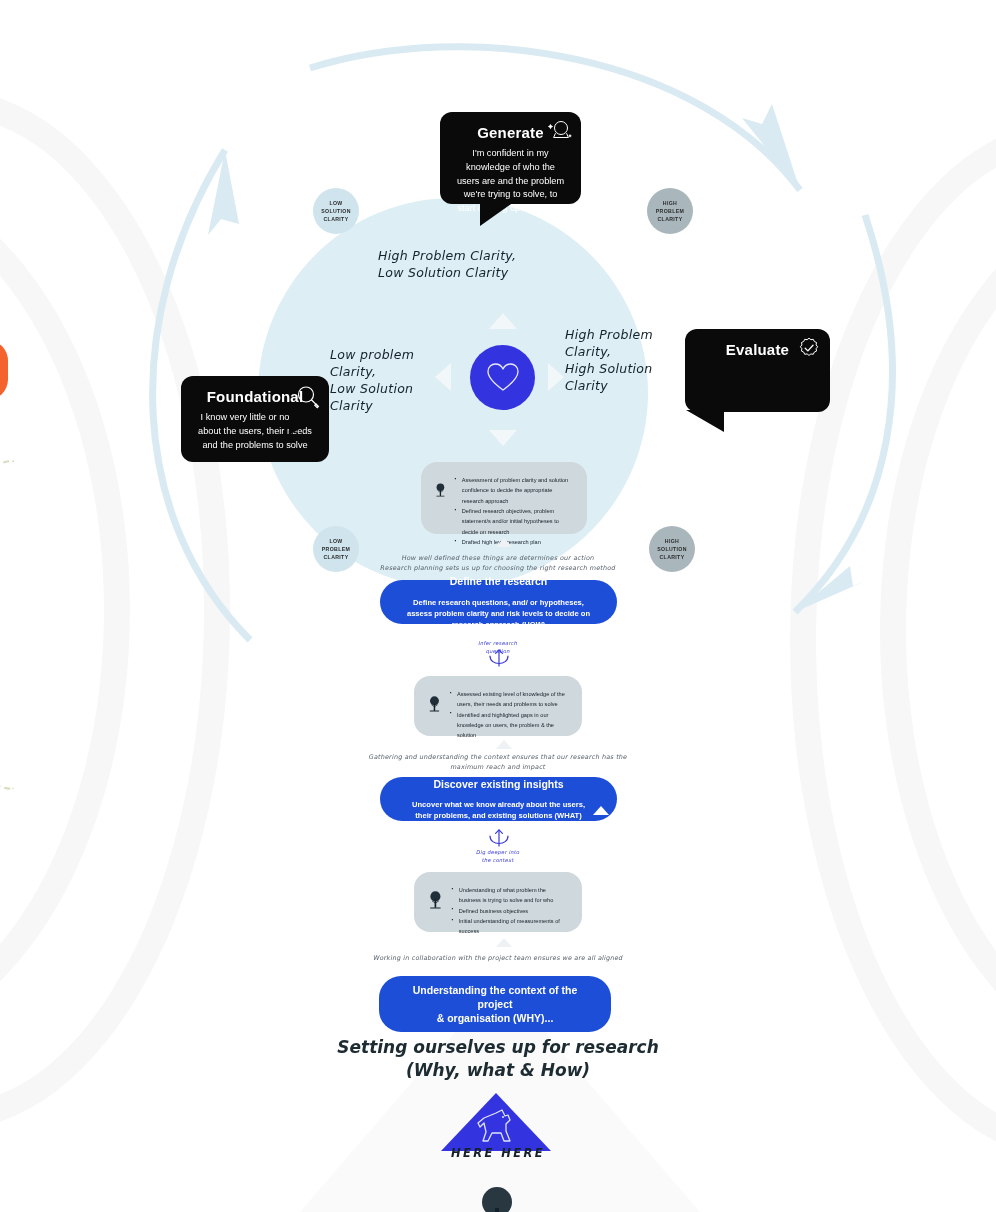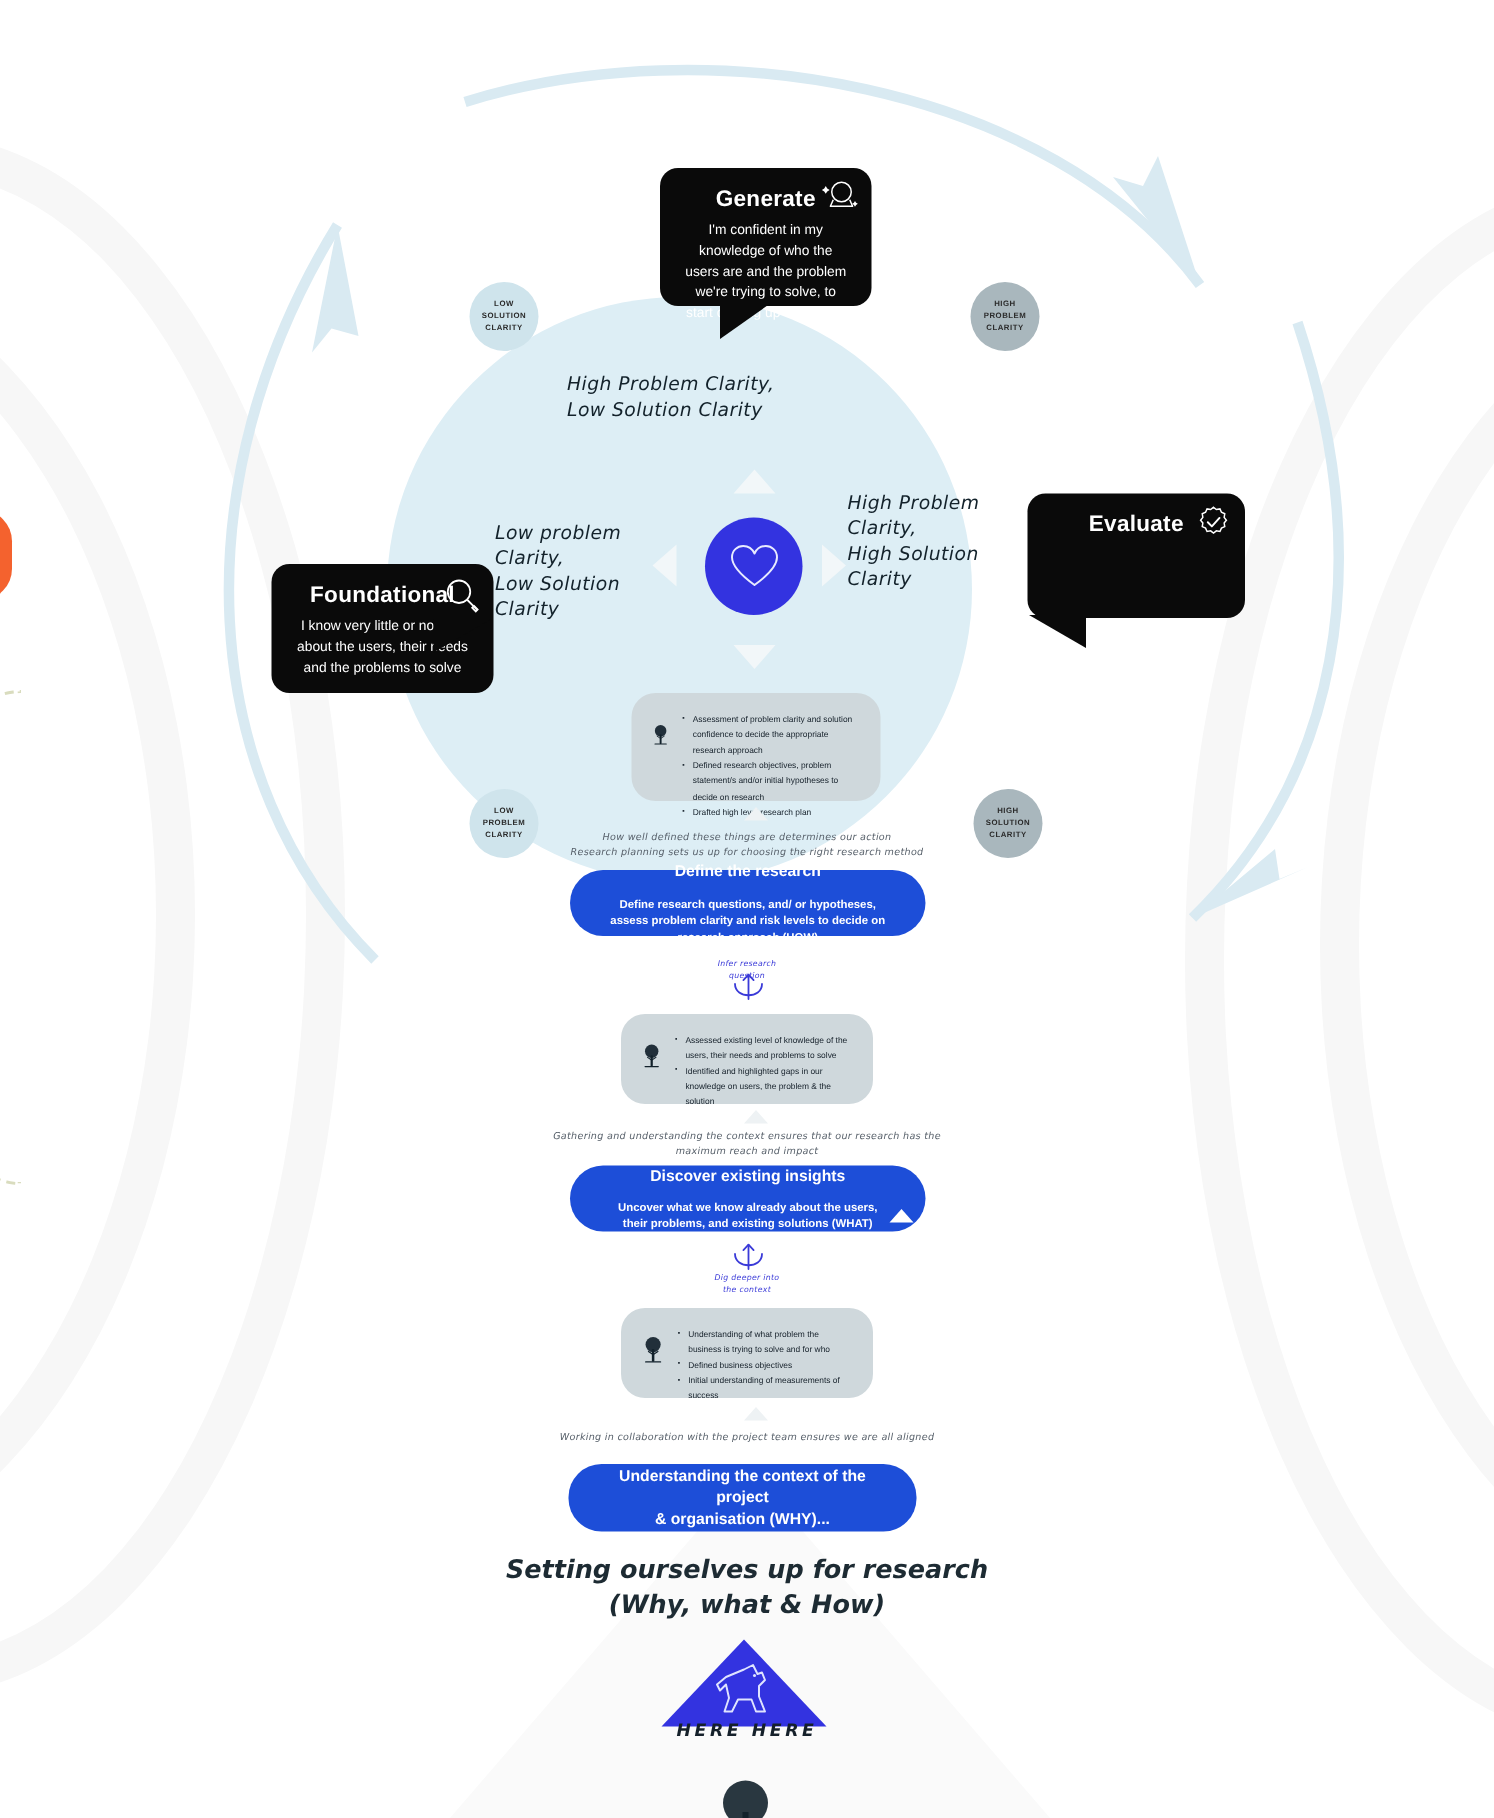--- a/index.html
+++ b/index.html
@@ -311,21 +311,21 @@
     <ul>
       <li>Understanding of what problem the business is trying to solve and for who</li>
       <li>Defined business objectives</li>
       <li>Initial understanding of measurements of success</li>
     </ul>
   </div>
 
   <div class="tri tri-out-up" style="left:496px; top:938px;"></div>
   <div class="note" style="left:348px; top:953px; width:300px; white-space:pre-line;">Working in collaboration with the project team ensures we are all aligned</div>
 
-  <div class="bar" style="left:379px; top:976px; width:232px; height:45px;">
+  <div class="bar" style="left:379px; top:976px; width:232px; height:56px;">
     <div class="bar-title">Understanding the context of the project</div>
     <div class="bar-title">&amp; organisation (WHY)...</div>
   </div>
 
   <div class="setting-label" style="left:0; top:1036px; white-space:pre-line;">Setting ourselves up for research
 (Why, what &amp; How)</div>
 
   <div class="start-tri" style="left:441px; top:1093px;"></div>
   <svg style="position:absolute; left:470px; top:1107px;" width="48" height="42" viewBox="0 0 48 42" fill="none" stroke="#dfe3ff" stroke-width="1.3" stroke-linejoin="round" stroke-linecap="round">
     <path d="M26 6 L32 3 L35 9 L38 8 L40 13 L36 17 L36 24 L40 34 L34 34 L31 26 L22 26 L18 34 L13 34 L16 25 L14 16 L10 20 L8 16 L14 11 Z"></path>

